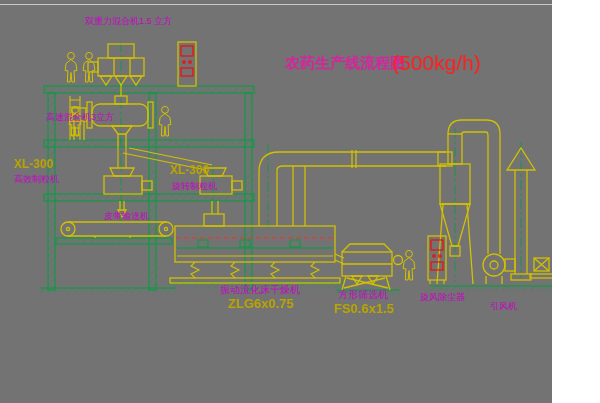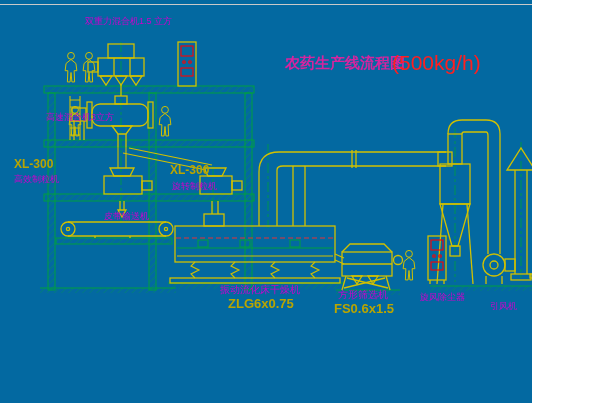--- a/index.html
+++ b/index.html
@@ -1,17 +1,17 @@
 <!DOCTYPE html>
 <html><head>
 <meta charset="utf-8">
 <style>
   html,body{margin:0;padding:0;background:#fff;}
-  .wrap{position:relative;width:496px;height:403px;background:#0369a1;overflow:hidden;
-        font-family:"Liberation Sans",sans-serif;padding-left:36px;}
+  .wrap{position:relative;width:552px;height:403px;background:#737373;overflow:hidden;
+        font-family:"Liberation Sans",sans-serif;}
   .top-edge{position:absolute;top:4px;left:0;width:100%;height:1px;background:#c9c9c9;}
   svg{position:absolute;top:0;left:0;}
   
   .stY{stroke:#d2c100;fill:none;stroke-width:1.3;}
   .stY2{stroke:#d2c100;fill:none;stroke-width:1.1;}
   .stG{stroke:#00a040;fill:none;stroke-width:1;}
   .hatch{fill:url(#hg);stroke:#00a040;stroke-width:1;}
   .cl{stroke:#00a040;fill:none;stroke-width:0.8;stroke-dasharray:10 3 3 3;}
   .rdash{stroke:#ff2a2a;fill:none;stroke-width:0.9;stroke-dasharray:5 3;}
   .stR{stroke:#ff0000;fill:none;stroke-width:1.1;}

